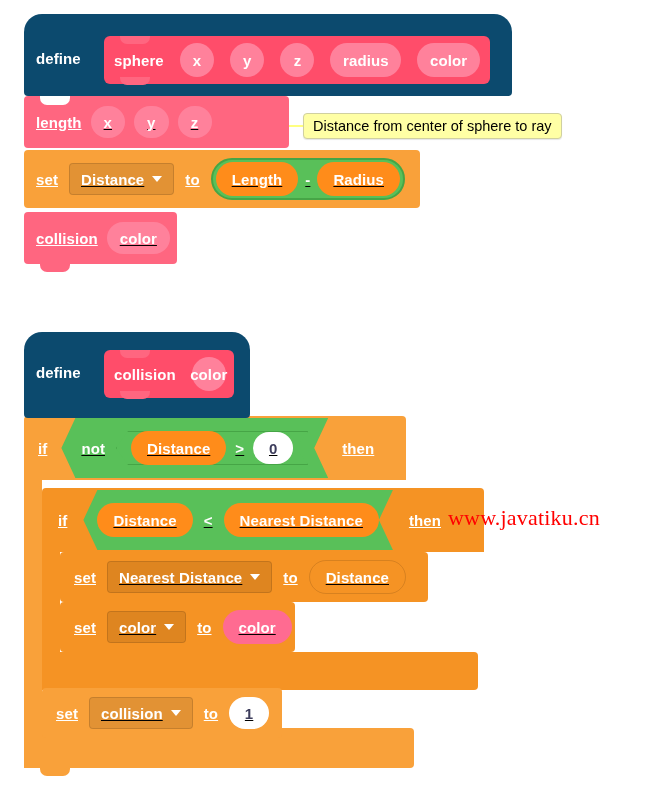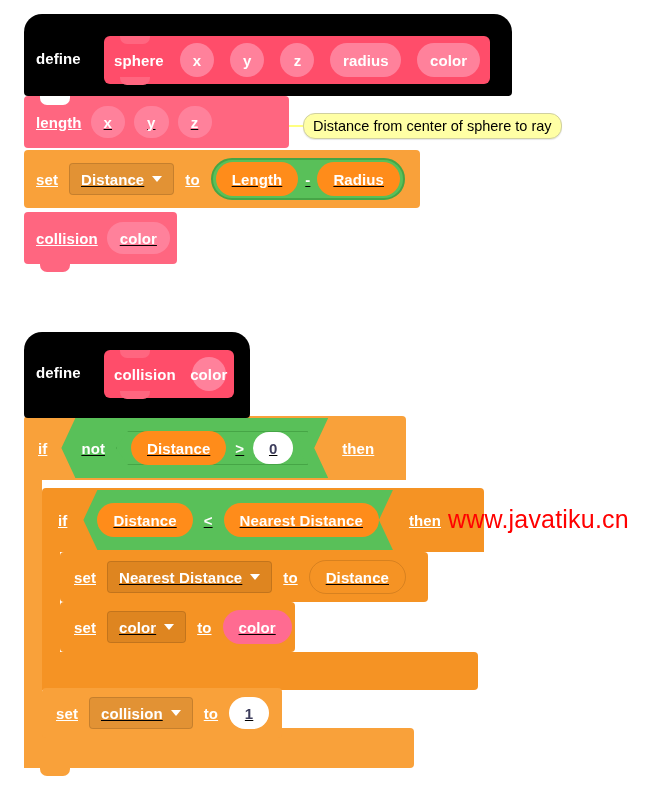--- a/index.html
+++ b/index.html
@@ -51,21 +51,21 @@
   .notch-bot { bottom: -8px; border-radius: 0 0 7px 7px; }
 
   
   .c-pink      { background: #ff6680; }   
   .c-orange    { background: #f9a13a; }   
   .c-orange-dk { background: #f59324; }   
 
   
   .hat {
     position: absolute;
-    background: #000000;
+    background: #0c4a6e;
     border-radius: 18px 18px 4px 4px;
   }
   .hat-inner {
     position: absolute;
     background: #ff4d6a;
     border-radius: 6px;
     display: flex;
     align-items: center;
     padding: 0 10px;
     gap: 16px;
@@ -207,23 +207,24 @@
   .comment-line {
     position: absolute;
     height: 2px;
     background: #ffff80;
   }
 
   
   .watermark {
     position: absolute;
     color: #ff0000;
-    font-size: 25px;
+    font-size: 22px;
     white-space: nowrap;
     letter-spacing: .2px;
+    font-family: Liberation Serif, serif;
   }
 </style>
 </head>
 <body>
 
 <div id="stage">
 
   <div class="abs" style="left:0;top:0;">
 
     <div class="hat" style="left:24px; top:14px; width:488px; height:82px;">
@@ -257,21 +258,21 @@
       </span>
       <span class="call-arg">
         <span class="lbl">y</span>
       </span>
       <span class="call-arg">
         <span class="lbl">z</span>
       </span>
     </div>
 
     <div class="comment-line" style="left:289px; top:125px; width:14px;"></div>
-    <div class="comment" style="left:303px; top:113px;border-radius:12px;">
+    <div class="comment" style="left:303px; top:113px;">
       <span>Distance from center of sphere to ray</span>
     </div>
 
     <div class="blk c-orange" style="left:24px; top:150px; width:396px; height:58px; padding:0 12px; gap:11px;">
       <span class="lbl">set</span>
 
       <span class="dropdown">
         <span class="lbl">Distance</span>
         <span class="caret"></span>
       </span>

